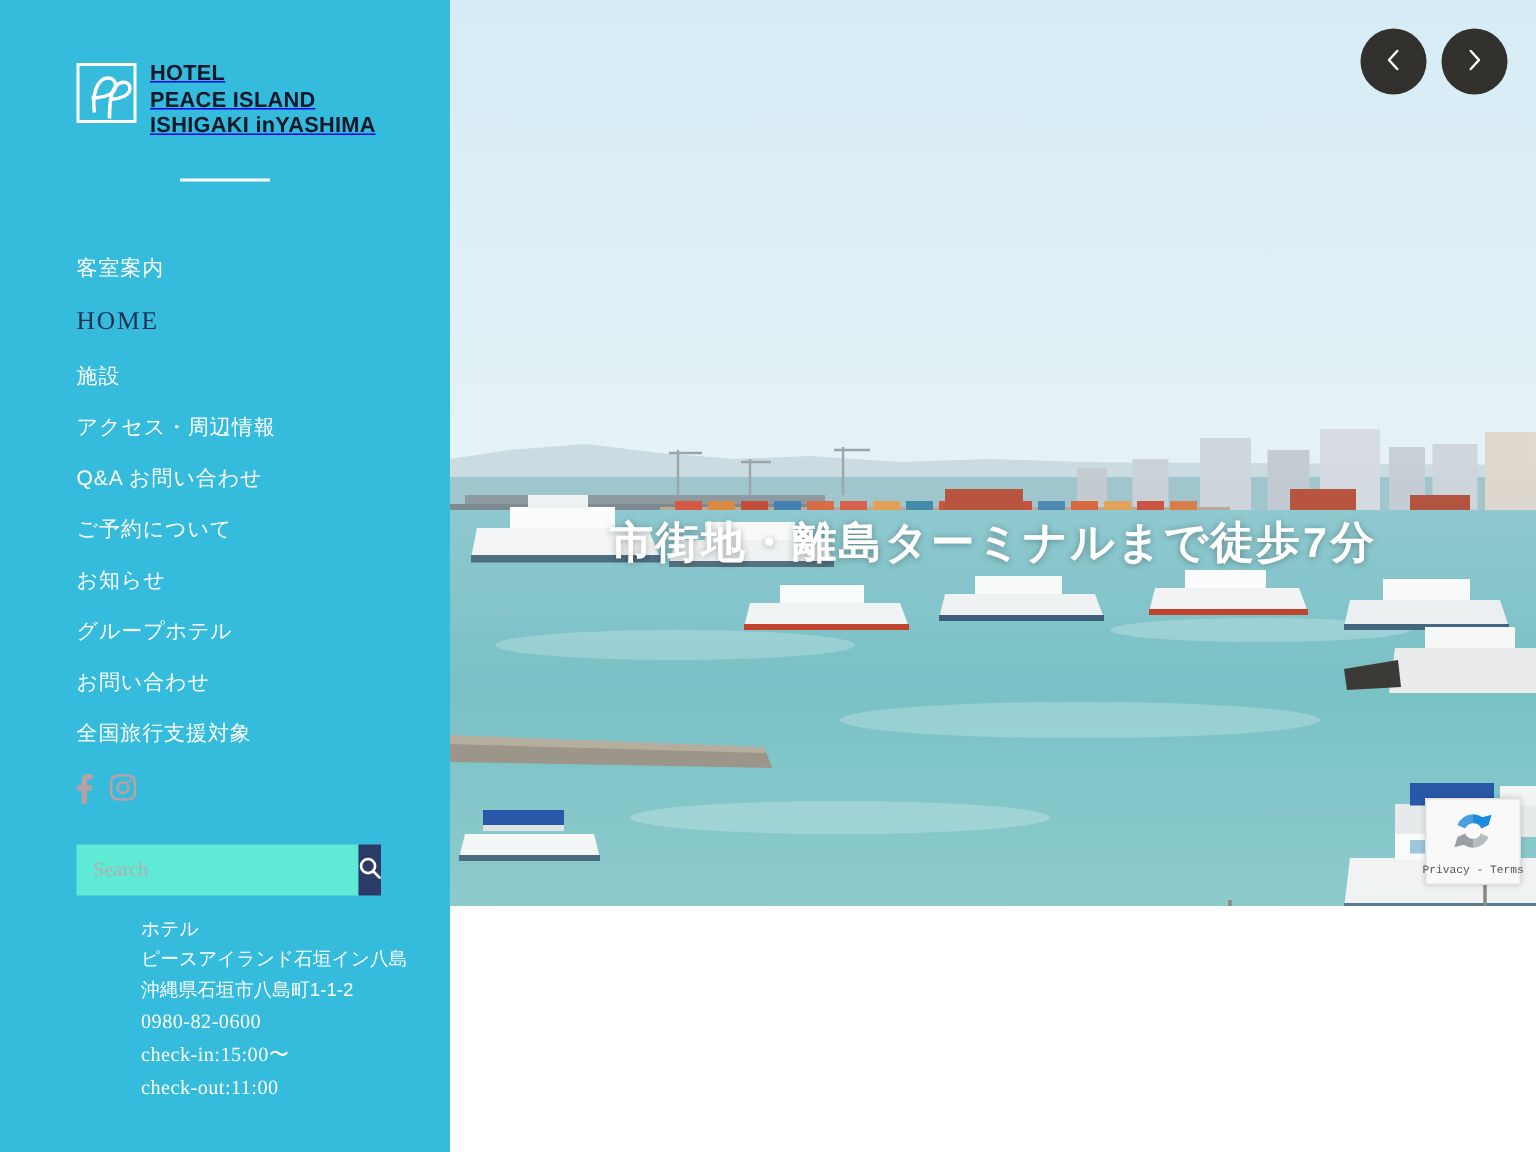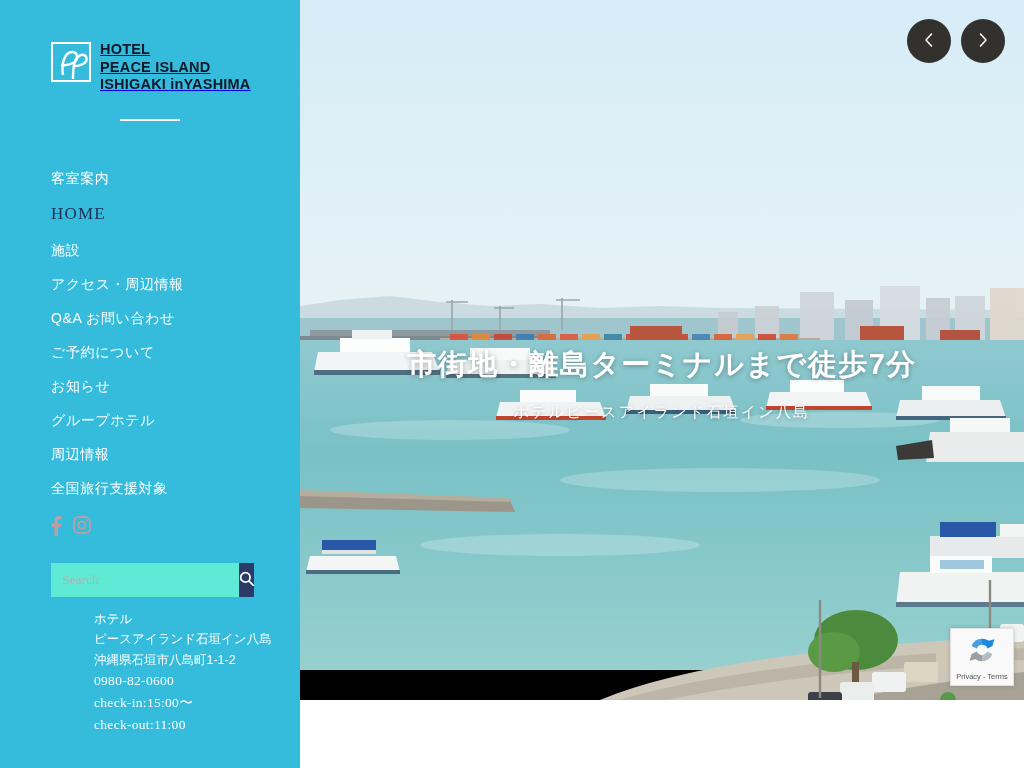--- a/index.html
+++ b/index.html
@@ -73,22 +73,22 @@
   
   .contact {
     margin-top:12px; padding-left:51px;
     color:#ffffff; font-size:12.5px; line-height:1.63;margin-left:43px;
   }
   .contact .ln { display:block; white-space:nowrap; }
   .contact .serif { font-family:Liberation Serif, serif; font-size:13.5px; letter-spacing:0.3px; }
 
   
   .hero {
-    position:relative; width:724px; height:700px; flex:0 0 724px;
-    overflow:hidden; background:#000000;
+    position:relative; width:724px; height:604px; flex:0 0 724px;
+    overflow:hidden; background:#404040;font-family:Liberation Mono, monospace;
   }
   .hero-photo { position:absolute; inset:0; }
 
   
   .arrows { position:absolute; top:19px; right:19px; display:flex; gap:10px; z-index:6; }
   .arrow-btn {
     width:44px; height:44px; border-radius:50%;
     background:#33312e; border:none; cursor:pointer;
     display:flex; align-items:center; justify-content:center;
     color:#ffffff;
@@ -161,21 +161,21 @@
 
     <nav class="nav">
       <a class="nav-item" href="#">客室案内</a>
       <a class="nav-item home" href="#">HOME</a>
       <a class="nav-item" href="#">施設</a>
       <a class="nav-item" href="#">アクセス・周辺情報</a>
       <a class="nav-item" href="#">Q&amp;A お問い合わせ</a>
       <a class="nav-item" href="#">ご予約について</a>
       <a class="nav-item" href="#">お知らせ</a>
       <a class="nav-item" href="#">グループホテル</a>
-      <a class="nav-item" href="#">周辺情報</a>
+      <a class="nav-item" href="#">お問い合わせ</a>
       <a class="nav-item" href="#">全国旅行支援対象</a>
     </nav>
 
     <div class="social">
       <a href="#">
         <svg width="12" height="21" viewBox="0 0 12 21" xmlns="http://www.w3.org/2000/svg">
           <path d="M8 21v-9h3l.5-3.6H8V6.2c0-1 .3-1.7 1.8-1.7H11.7V1.2C11.3 1.15 10.2 1 8.9 1 6.2 1 4.4 2.6 4.4 5.6v2.8H1.4V12h3v9z" fill="#b8a0a4"></path>
         </svg>
       </a>
       <a href="#">
@@ -413,21 +413,20 @@
         <span>
           <svg width="12" height="16" viewBox="0 0 12 16" xmlns="http://www.w3.org/2000/svg">
             <path d="M3.5 2 L9 8 L3.5 14" fill="none" stroke="#ffffff" stroke-width="1.6" stroke-linecap="round" stroke-linejoin="round"></path>
           </svg>
         </span>
       </button>
     </div>
 
     <div class="hero-caption">
       <div class="hero-title">市街地・離島ターミナルまで徒歩7分</div>
-      <div class="hero-sub">ホテルピースアイランド石垣イン八島</div>
     </div>
 
 
     <div class="recaptcha">
       <span>
         <svg width="32" height="32" viewBox="0 0 40 40" xmlns="http://www.w3.org/2000/svg">
           <path d="M20 6 A14 14 0 0 1 33 15 L27 18 A7.5 7.5 0 0 0 20 13.5 Z" fill="#1c8ade"></path>
           <path d="M33 15 L35.5 6.5 L26 9 Z" fill="#1c8ade"></path>
           <path d="M20 34 A14 14 0 0 1 7 25 L13.5 22 A7.5 7.5 0 0 0 20 26.5 Z" fill="#9aa0a6"></path>
           <path d="M7 25 L4.5 33.5 L14 31 Z" fill="#9aa0a6"></path>

